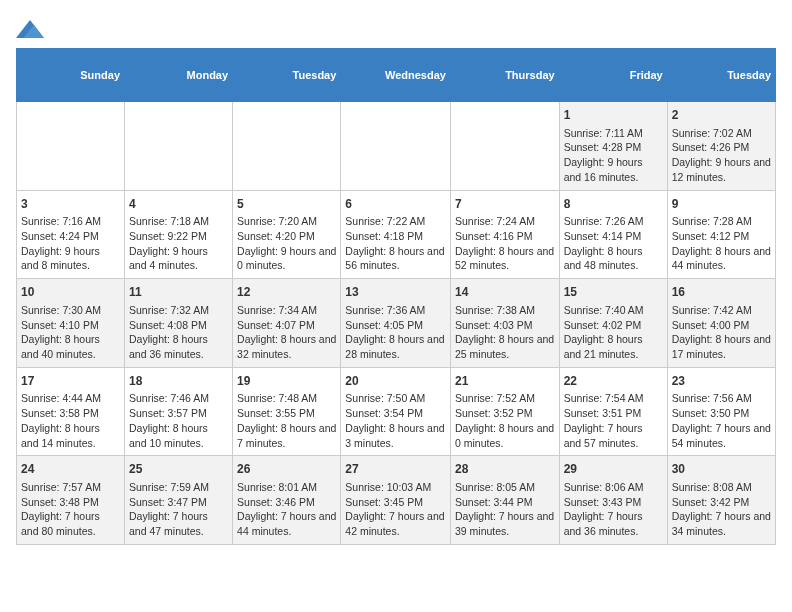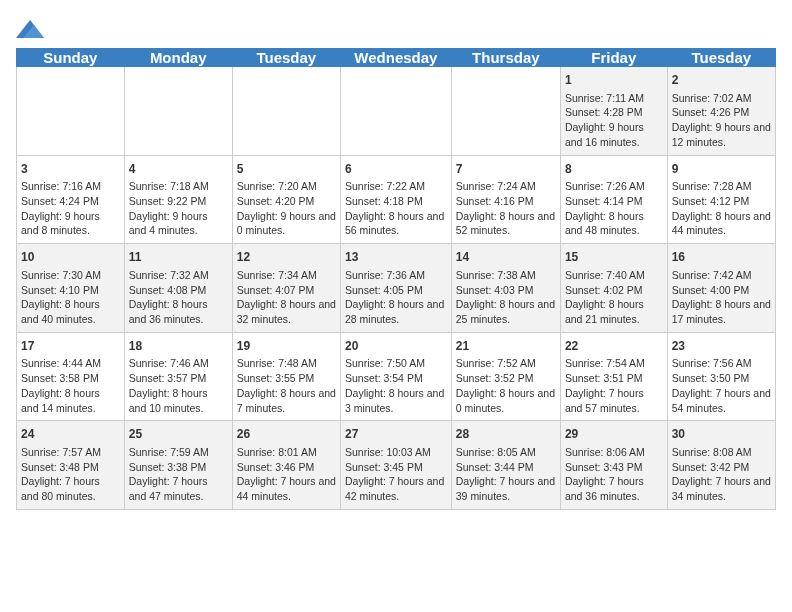--- a/index.html
+++ b/index.html
@@ -42,23 +42,23 @@
     table {
       width: 100%;
       border-collapse: collapse;
       font-size: 11px;
     }
     thead tr {
       background-color: #3a7fc1;
       color: white;
     }
     thead th {
-      padding: 0 4px;
-      text-align: center;
-      font-size: 15px;
+      padding: 20px 4px;
+      text-align: right;
+      font-size: 11px;
       font-weight: bold;
       border: 1px solid #3a7fc1;
     }
     tbody tr {
       background: #fff;
     }
     tbody tr:nth-child(odd) {
       background: #f2f2f2;
     }
     tbody td {
@@ -267,21 +267,21 @@
       <tr>
         <td>
           <span class="day-num">24</span>
           <div>Sunrise: 7:57 AM</div>
           <div>Sunset: 3:48 PM</div>
           <div>Daylight: 7 hours and 80 minutes.</div>
         </td>
         <td>
           <span class="day-num">25</span>
           <div>Sunrise: 7:59 AM</div>
-          <div>Sunset: 3:38 PM</div>
+          <div>Sunset: 3:47 PM</div>
           <div>Daylight: 7 hours and 47 minutes.</div>
         </td>
         <td>
           <span class="day-num">26</span>
           <div>Sunrise: 8:01 AM</div>
           <div>Sunset: 3:46 PM</div>
           <div>Daylight: 7 hours and 44 minutes.</div>
         </td>
         <td>
           <span class="day-num">27</span>

